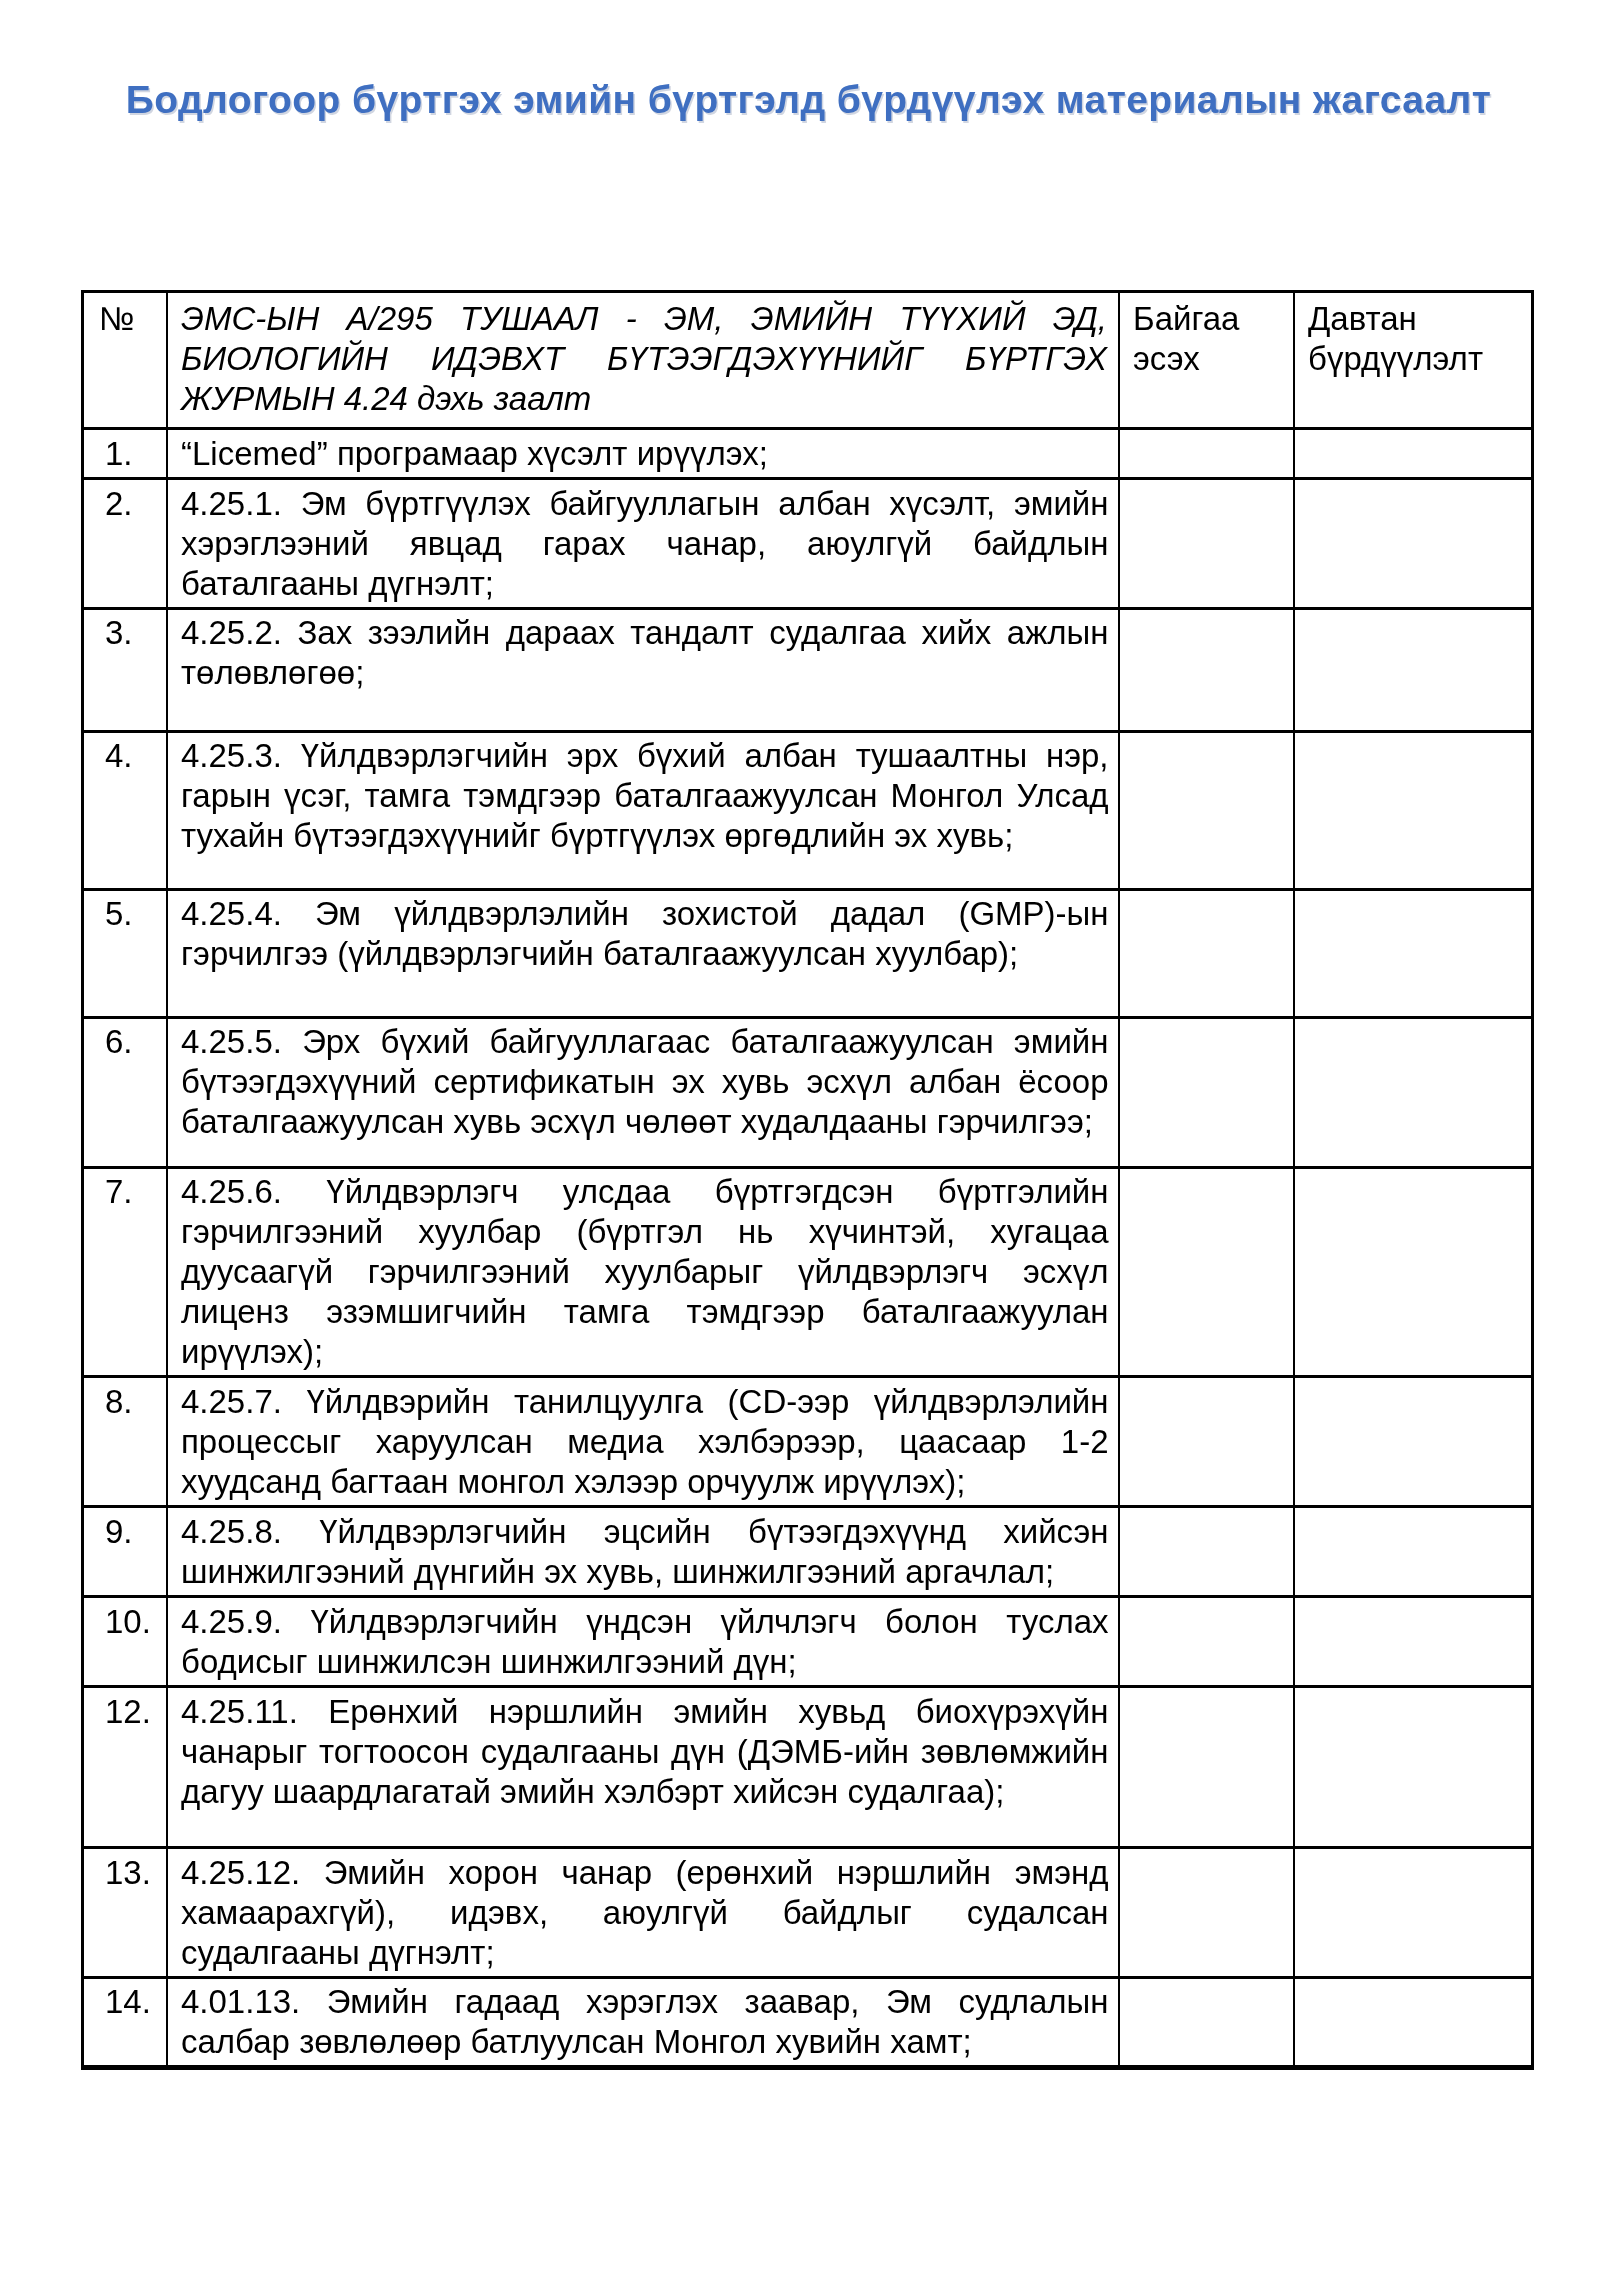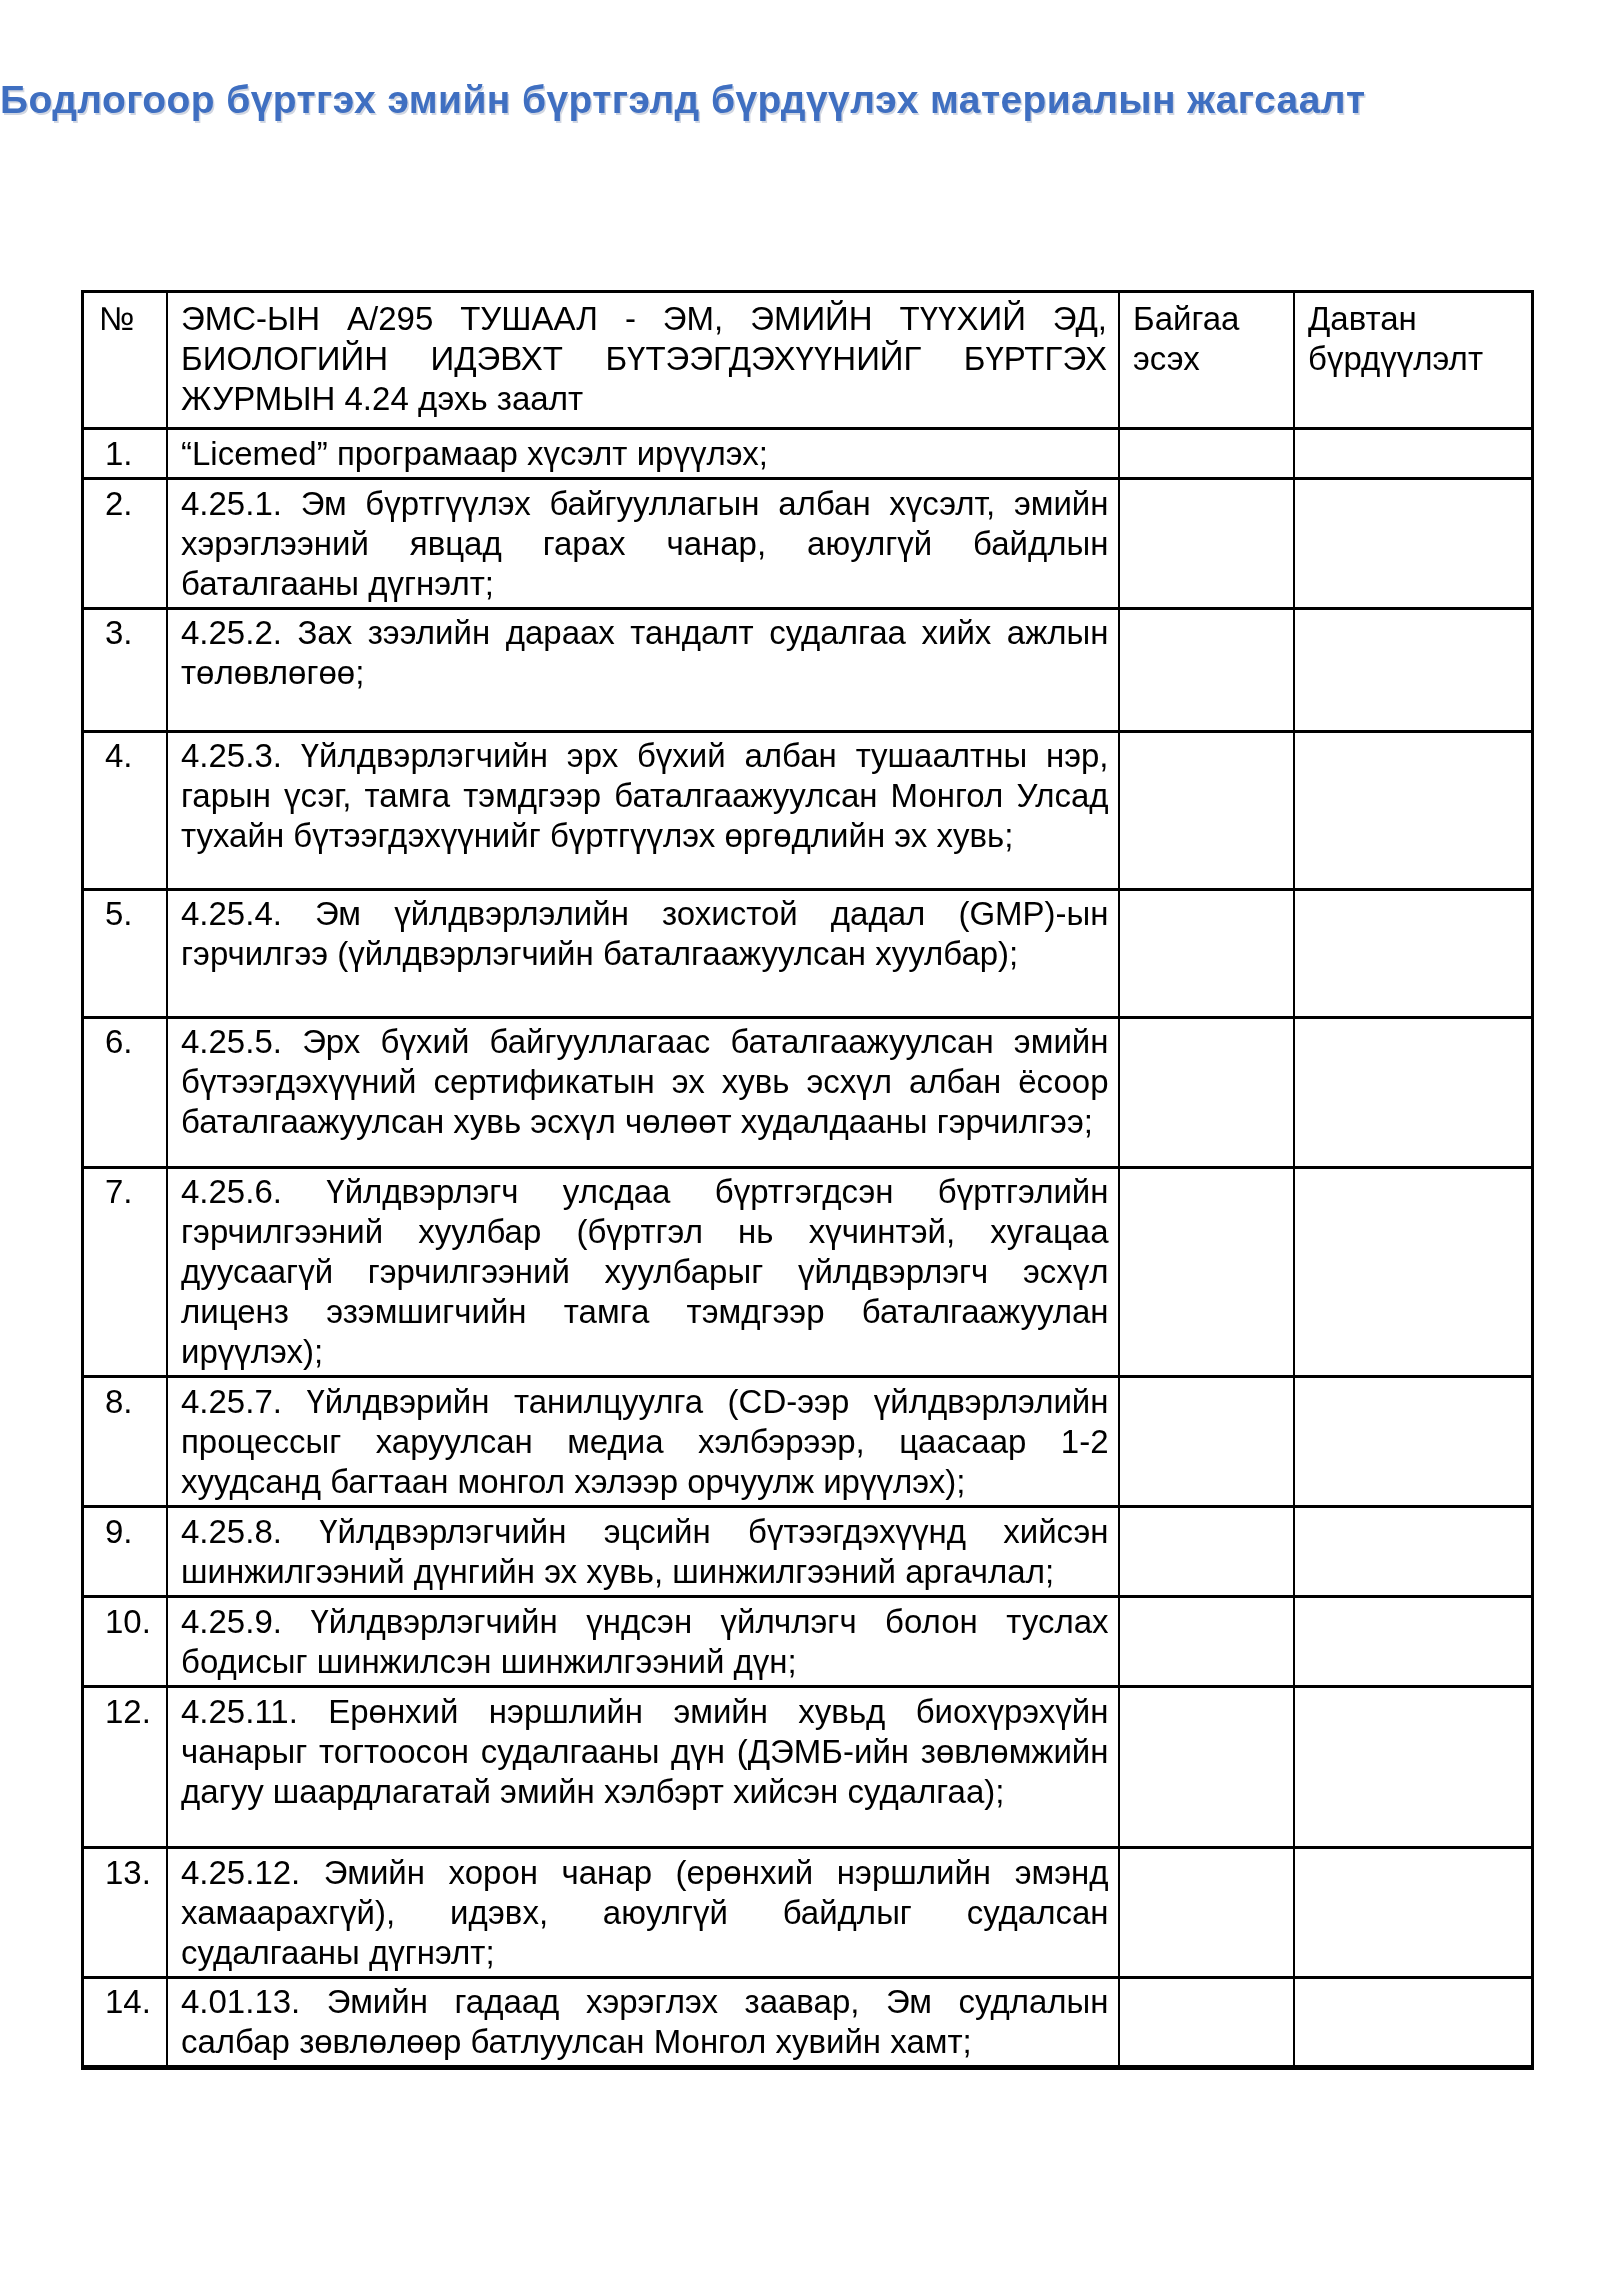--- a/index.html
+++ b/index.html
@@ -14,20 +14,21 @@
     background: #ffffff;
     font-family: "Liberation Sans", sans-serif;
     color: #000000;
     overflow: hidden;
   }
   .doc-title {
     position: absolute;
     top: 78px;
     left: 0;
     width: 100%;
+    text-align: center;
     font-size: 39px;
     font-weight: bold;
     letter-spacing: 0.4px;
     text-shadow: 1.5px 1.5px 0 rgba(45, 70, 120, 0.22);
   }
   table.checklist {
     position: absolute;
     left: 81px;
     top: 290px;
     width: 1450px;
@@ -54,21 +55,21 @@
   .col-repeat { width: 239px; }
 
   th.head-cell {
     font-weight: bold;
     font-size: 35px;
     line-height: 48px;
     text-align: left;
     padding: 6px 10.5px 6px 13.5px;
   }
   th.head-num { padding-left: 15px; }
-  th.head-main { text-align: justify; }
+  th.head-main { text-align: justify; font-style: italic; }
 
   td.num-cell {
     text-align: left;
     padding: 3.8px 3px 3px 21px;
   }
   td.text-cell {
     text-align: justify;
     padding: 3.8px 9px 3px 13.5px;
   }
   td.blank-cell { padding: 3px; }

